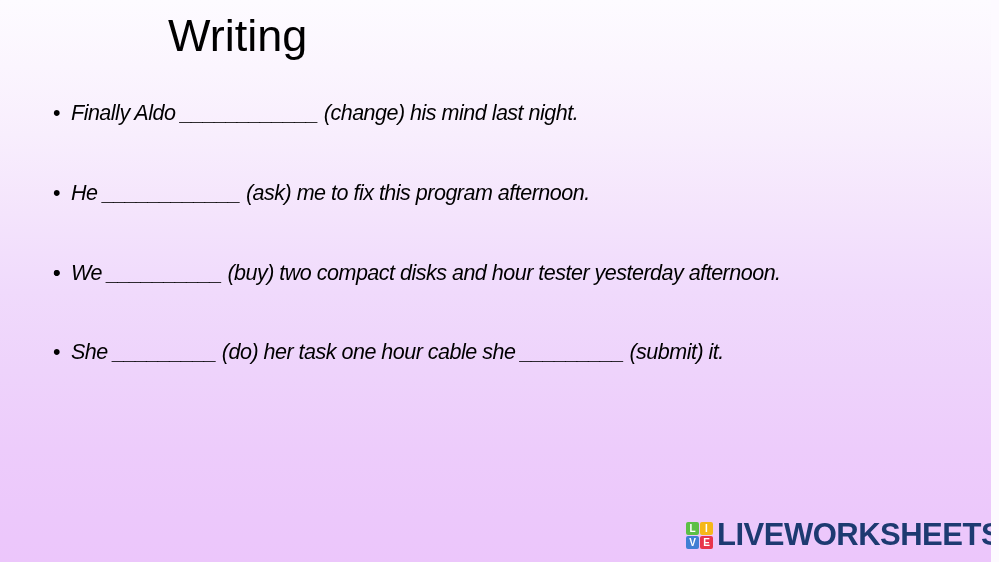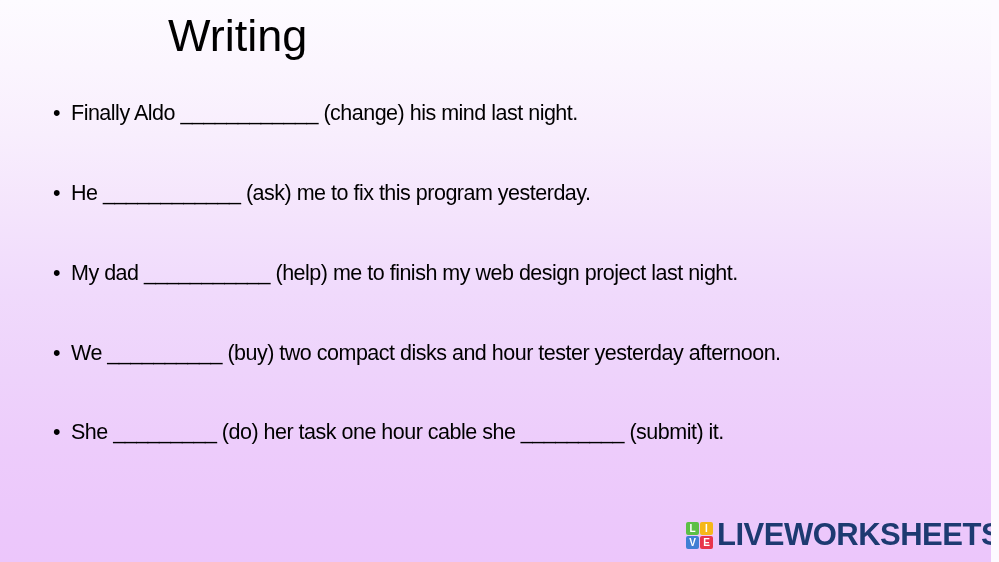--- a/index.html
+++ b/index.html
@@ -68,20 +68,21 @@
   .bullet-dot {
     position: absolute;
     left: 5px;
     top: 0;
     font-size: 21.5px;
     line-height: 30px;
     color: #000000;
   }
   .blank {
     letter-spacing: -0.5px;
+    font-style: italic;
   }
   .logo {
     position: absolute;
     left: 686px;
     top: 518px;
     display: flex;
     align-items: center;
     height: 34px;
   }
   .logo-tiles {
@@ -124,26 +125,25 @@
 
   <ul class="bullet-list">
 
     <li class="bullet-item">
       <span class="bullet-dot">•</span>
       <span class="blank">Finally Aldo ____________ (change) his mind last night.</span>
     </li>
 
     <li class="bullet-item">
       <span class="bullet-dot">•</span>
-      <span class="blank">He ____________ (ask) me to fix this program yesterday.</span>
+      <span class="blank">He ____________ (ask) me to fix this program afternoon.</span>
     </li>
 
     <li class="bullet-item">
       <span class="bullet-dot">•</span>
-      <span class="blank">My dad ___________ (help) me to finish my web design project last night.</span>
     </li>
 
     <li class="bullet-item tall">
       <span class="bullet-dot">•</span>
       <span class="blank">We __________ (buy) two compact disks and hour tester yesterday afternoon.</span>
     </li>
 
     <li class="bullet-item">
       <span class="bullet-dot">•</span>
       <span class="blank">She _________ (do) her task one hour cable she _________ (submit) it.</span>

